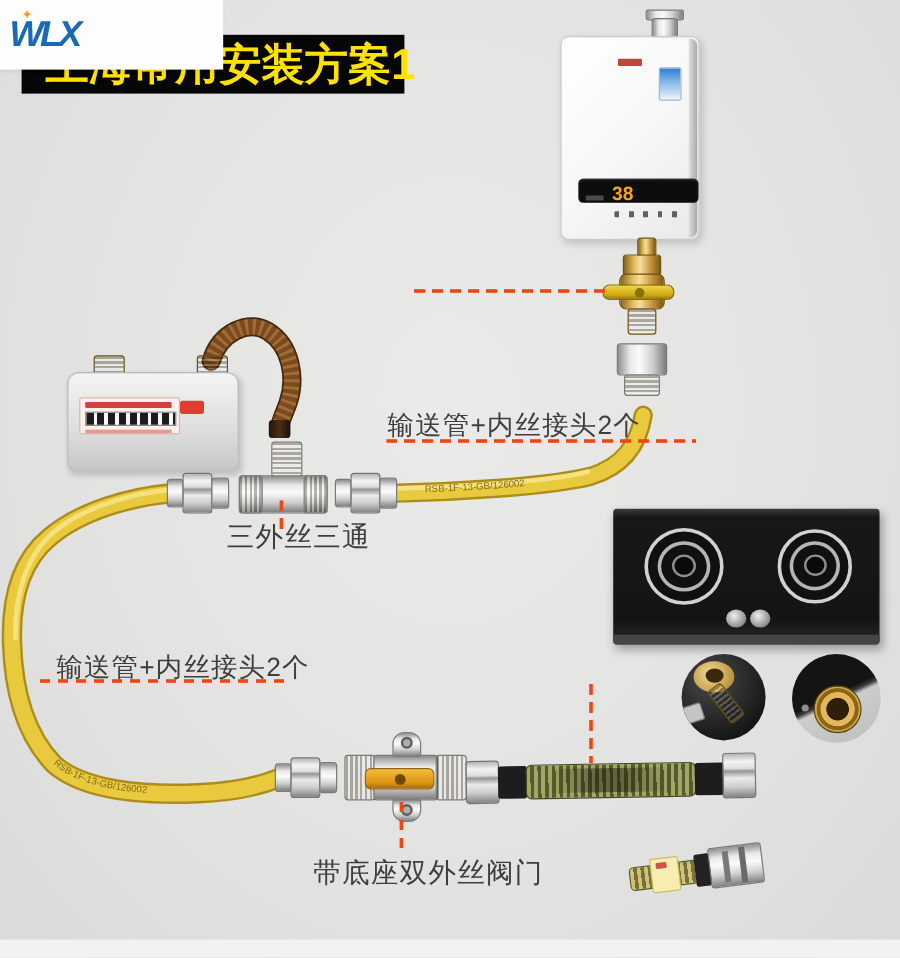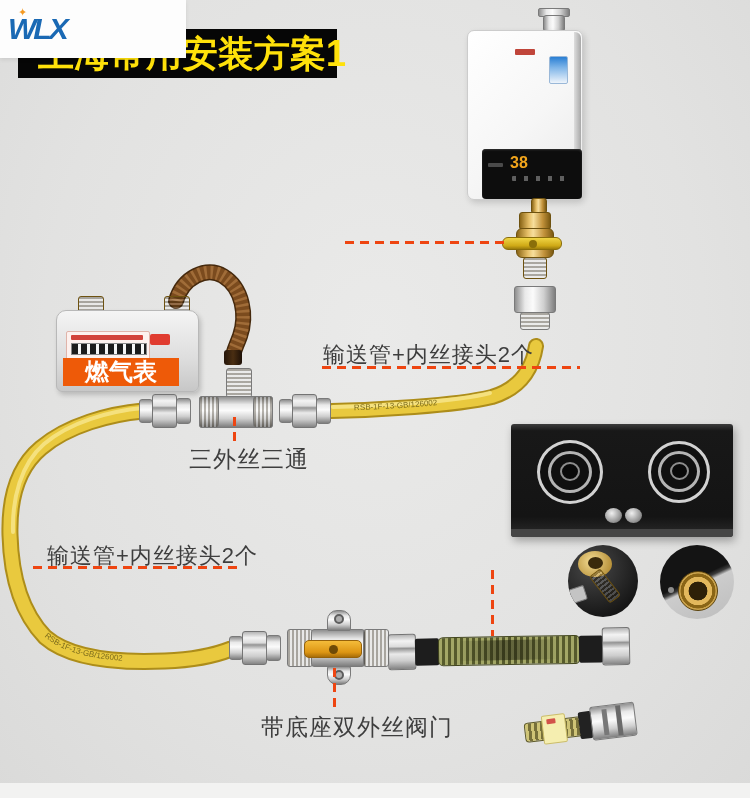--- a/index.html
+++ b/index.html
@@ -43,21 +43,21 @@
     <path d="M176,301 C183,277 207,266 223,276 C243,288 247,316 240,336 C236,347 233,352 233,357" fill="none" stroke="#a06c38" stroke-width="13" stroke-dasharray="2.5 3.5" stroke-linecap="butt"></path>
   </svg>
 
   <div class="abs" style="left:467px;top:8px;width:116px;height:192px">
     <div class="abs cyl-v" style="left:71px;top:0;width:32px;height:9px;border-radius:2px"></div>
     <div class="abs cyl-v" style="left:76px;top:7px;width:22px;height:17px"></div>
     <div class="abs" style="left:0;top:22px;width:116px;height:170px;background:linear-gradient(135deg,#ffffff 0%,#f6f6f6 55%,#e9e9e9 100%);border:1px solid #cccccc;border-radius:7px;box-shadow:2px 3px 6px rgba(0,0,0,.15)"></div>
     <div class="abs" style="left:107px;top:24px;width:7px;height:166px;background:linear-gradient(90deg,#dedede,#a8a8a8);border-radius:0 6px 6px 0"></div>
     <div class="abs" style="left:48px;top:41px;width:20px;height:6px;background:#c0453a;border-radius:1px"></div>
     <div class="abs" style="left:82px;top:48px;width:19px;height:28px;background:linear-gradient(180deg,#2a7fd4 0%,#7db4e8 40%,#eef4fb 100%);border:1px solid #9ab8d8;border-radius:2px"></div>
-    <div class="abs" style="left:15px;top:141px;width:100px;height:50px;background:#0d0d0d;border-radius:4px;box-shadow:inset 0 1px 2px #333">
+    <div class="abs" style="left:15px;top:141px;width:100px;height:20px;background:#0d0d0d;border-radius:4px;box-shadow:inset 0 1px 2px #333">
       <div class="abs" style="left:6px;top:14px;width:15px;height:4px;background:#4a4a4a;border-radius:1px"></div>
       <div class="abs" style="left:28px;top:5px;font-size:16px;font-weight:bold;color:#f2a51c">38</div>
       <div class="abs" style="left:30px;top:27px;width:58px;height:5px;background:repeating-linear-gradient(90deg,#5f5f5f 0 4px,transparent 4px 12px);border-radius:1px"></div>
     </div>
   </div>
 
   <div class="abs" style="left:496px;top:198px;width:72px;height:92px">
     <div class="abs brass-v" style="left:35px;top:0;width:16px;height:16px"></div>
     <div class="abs brass-v" style="left:23px;top:14px;width:32px;height:18px"></div>
     <div class="abs brass-v" style="left:20px;top:30px;width:38px;height:30px;border-radius:6px"></div>
@@ -78,21 +78,20 @@
     <div class="abs" style="left:10px;top:35px;width:84px;height:31px;background:#fdf1ee;border:1px solid #e0b4aa;border-radius:2px">
       <div class="abs" style="left:4px;top:3px;width:72px;height:5px;background:#d2423a;border-radius:1px"></div>
       <div class="abs" style="left:4px;top:11px;width:76px;height:12px;border:1px solid #888;background:repeating-linear-gradient(90deg,#1c1c1c 0 6px,#f6f6f6 6px 9px)"></div>
       <div class="abs" style="left:4px;top:26px;width:72px;height:3px;background:#e59a90"></div>
     </div>
     <div class="abs" style="left:94px;top:38px;width:20px;height:11px;background:#e03c30;border-radius:2px"></div>
   </div>
 
   <div class="abs" style="left:224px;top:350px;width:18px;height:15px;background:linear-gradient(90deg,#24150a,#4a2e12 50%,#1d1007);border-radius:3px"></div>
 
-  <div class="tag" style="left:63px;top:358px;width:116px;height:28px;font-size:24px;line-height:28px">燃气表</div>
 
   <div class="abs" style="left:199px;top:368px;width:74px;height:60px">
     <div class="abs cyl-v rings-h" style="left:27px;top:0;width:26px;height:30px"></div>
     <div class="abs cyl-h" style="left:0;top:28px;width:74px;height:32px"></div>
     <div class="abs cyl-h rings-v" style="left:0;top:28px;width:20px;height:32px"></div>
     <div class="abs cyl-h rings-v" style="left:54px;top:28px;width:20px;height:32px"></div>
   </div>
 
   <div class="abs" style="left:139px;top:394px;width:52px;height:34px">
     <div class="abs cyl-h" style="left:0;top:5px;width:14px;height:24px"></div>
@@ -166,21 +165,21 @@
       <div class="abs" style="left:25px;top:1px;width:5px;height:30px;background:#6a6a6a"></div>
     </div>
   </div>
 
   <div class="dash-h" style="left:345px;top:241px;width:162px"></div>
 
   <div class="note" style="left:323px;top:340px;font-size:22px">输送管+内丝接头2个</div>
   <div class="dash-h" style="left:322px;top:366px;width:258px"></div>
 
   <div class="dash-v" style="left:233px;top:417px;height:25px"></div>
-  <div class="note" style="left:189px;top:444px;font-size:23px">三外丝三通</div>
+  <div class="note" style="left:189px;top:432px;font-size:23px">三外丝三通</div>
 
   <div class="note" style="left:47px;top:541px;font-size:22px">输送管+内丝接头2个</div>
   <div class="dash-h" style="left:33px;top:566px;width:206px"></div>
 
   <div class="dash-v" style="left:491px;top:570px;height:66px"></div>
 
   <div class="dash-v" style="left:333px;top:668px;height:40px"></div>
   <div class="note" style="left:261px;top:712px;font-size:23px">带底座双外丝阀门</div>
 
   <div class="abs" style="left:18px;top:29px;width:319px;height:49px;background:#060606;z-index:5">

